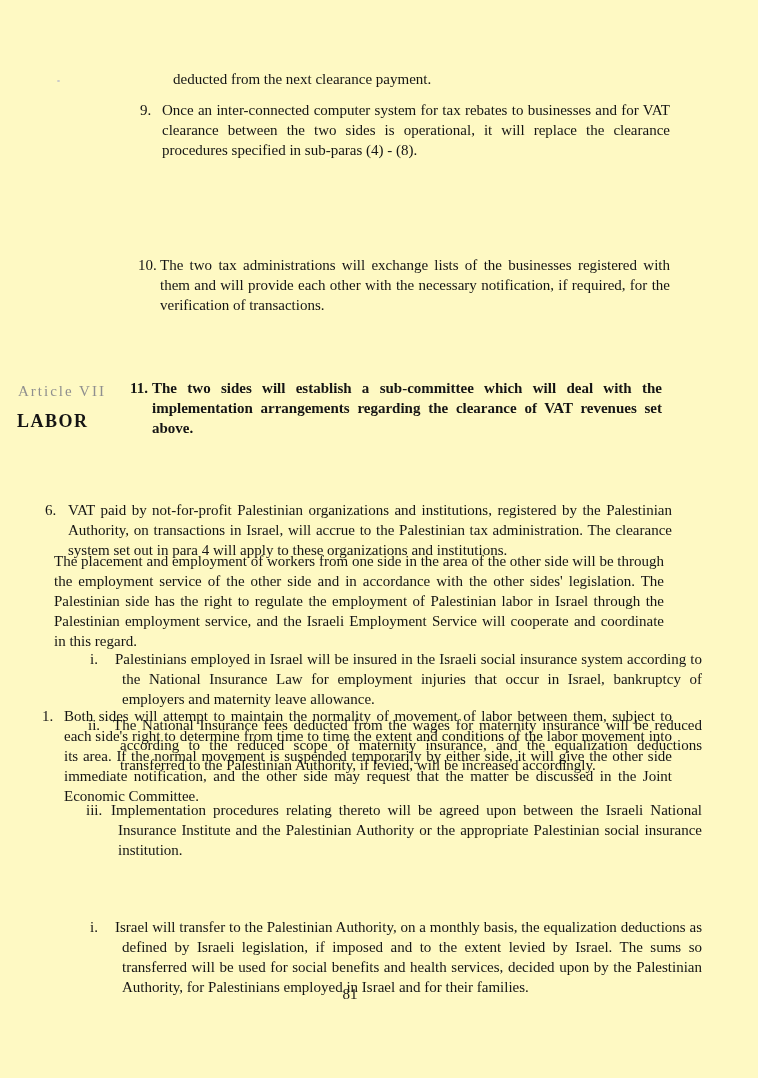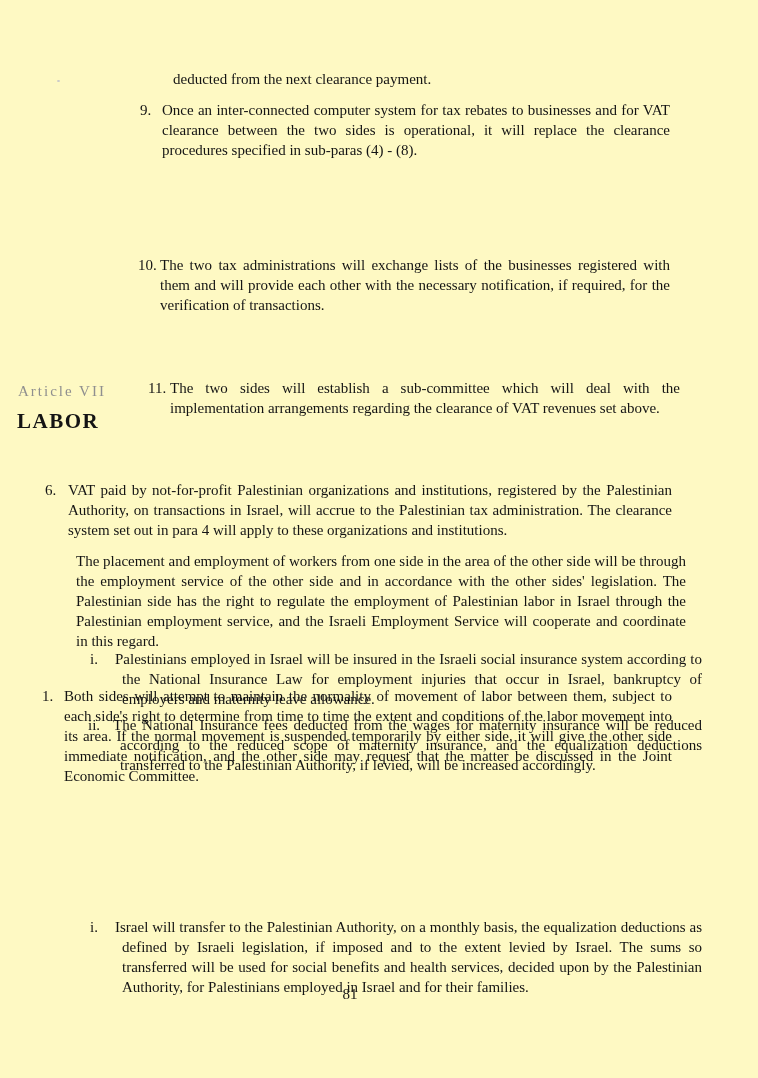--- a/index.html
+++ b/index.html
@@ -38,42 +38,42 @@
     display: inline-block;
     white-space: nowrap;
   }
   .cont-line {
     top: 69px; left: 173px; width: 420px;
     text-align: left;
   }
   .sub9  { top: 100px; left: 140px; width: 530px; padding-left: 0; }
   .sub9 .txt, .sub10 .txt, .sub11 .txt { display: block; padding-left: 22px; }
   .sub10 { top: 175px; left: 138px; width: 532px; margin-top: 20px; }
-  .sub11 { top: 238px; left: 148px; width: 532px; }
+  .sub11 { top: 238px; left: 130px; width: 532px; font-weight: bold; }
   .item6 { top: 300px; left: 45px;  width: 627px; }
   .item6 .txt { display: block; padding-left: 23px; }
   .article-heading {
     top: 381px; left: 18px;
     font-size: 15px;
     font-weight: 400;
     color: #8f8f8f;
     letter-spacing: 2px;
     filter: blur(0.45px);
     text-align: left;
   }
   .section-heading {
     top: 411px; left: 17px;
-    font-size: 21px;
+    font-size: 18px;
     font-weight: 700;
     letter-spacing: 1.5px;
     text-align: left;
   }
   .item1 { top: 446px; left: 42px; width: 630px; }
   .item1 .txt { display: block; padding-left: 22px; }
-  .para-placement { top: 551px; left: 76px; width: 610px; }
+  .para-placement { top: 551px; left: 54px; width: 610px; }
   .roman { padding-left: 32px; text-indent: -32px; }
   .roman .marker { width: 25px; text-indent: 0; }
   .r1 { top: 649px; left: 90px; width: 580px; }
   .r2 { top: 715px; left: 88px; width: 582px; }
   .r3 { top: 800px; left: 86px; width: 584px; }
   .r4 { top: 917px; left: 90px; width: 580px; }
   .page-number {
     top: 984px; left: 330px; width: 40px;
     text-align: center;
     font-size: 15px;
@@ -127,20 +127,23 @@
   <div class="block para-placement">The placement and employment of workers from one side in the area of the other side will be through the employment service of the other side and in accordance with the other sides' legislation. The Palestinian side has the right to regulate the employment of Palestinian labor in Israel through the Palestinian employment service, and the Israeli Employment Service will cooperate and coordinate in this regard.</div>
 
   <div class="block inline-hang roman r1">
     <span class="marker">i.</span><span>Palestinians employed in Israel will be insured in the Israeli social insurance system according to the National Insurance Law for employment injuries that occur in Israel, bankruptcy of employers and maternity leave allowance.</span>
   </div>
 
   <div class="block inline-hang roman r2">
     <span class="marker">ii.</span><span>The National Insurance fees deducted from the wages for maternity insurance will be reduced according to the reduced scope of maternity insurance, and the equalization deductions transferred to the Palestinian Authority, if levied, will be increased accordingly.</span>
   </div>
 
+  <div class="block inline-hang roman r3">
+    <span class="marker">iii.</span><span>Implementation procedures relating thereto will be agreed upon between the Israeli National Insurance Institute and the Palestinian Authority or the appropriate Palestinian social insurance institution.</span>
+  </div>
 
   <div class="block inline-hang roman r4">
     <span class="marker">i.</span><span>Israel will transfer to the Palestinian Authority, on a monthly basis, the equalization deductions as defined by Israeli legislation, if imposed and to the extent levied by Israel. The sums so transferred will be used for social benefits and health services, decided upon by the Palestinian Authority, for Palestinians employed in Israel and for their families.</span>
   </div>
 
   <div class="block page-number">81</div>
 
 </div>
 
 </body></html>

